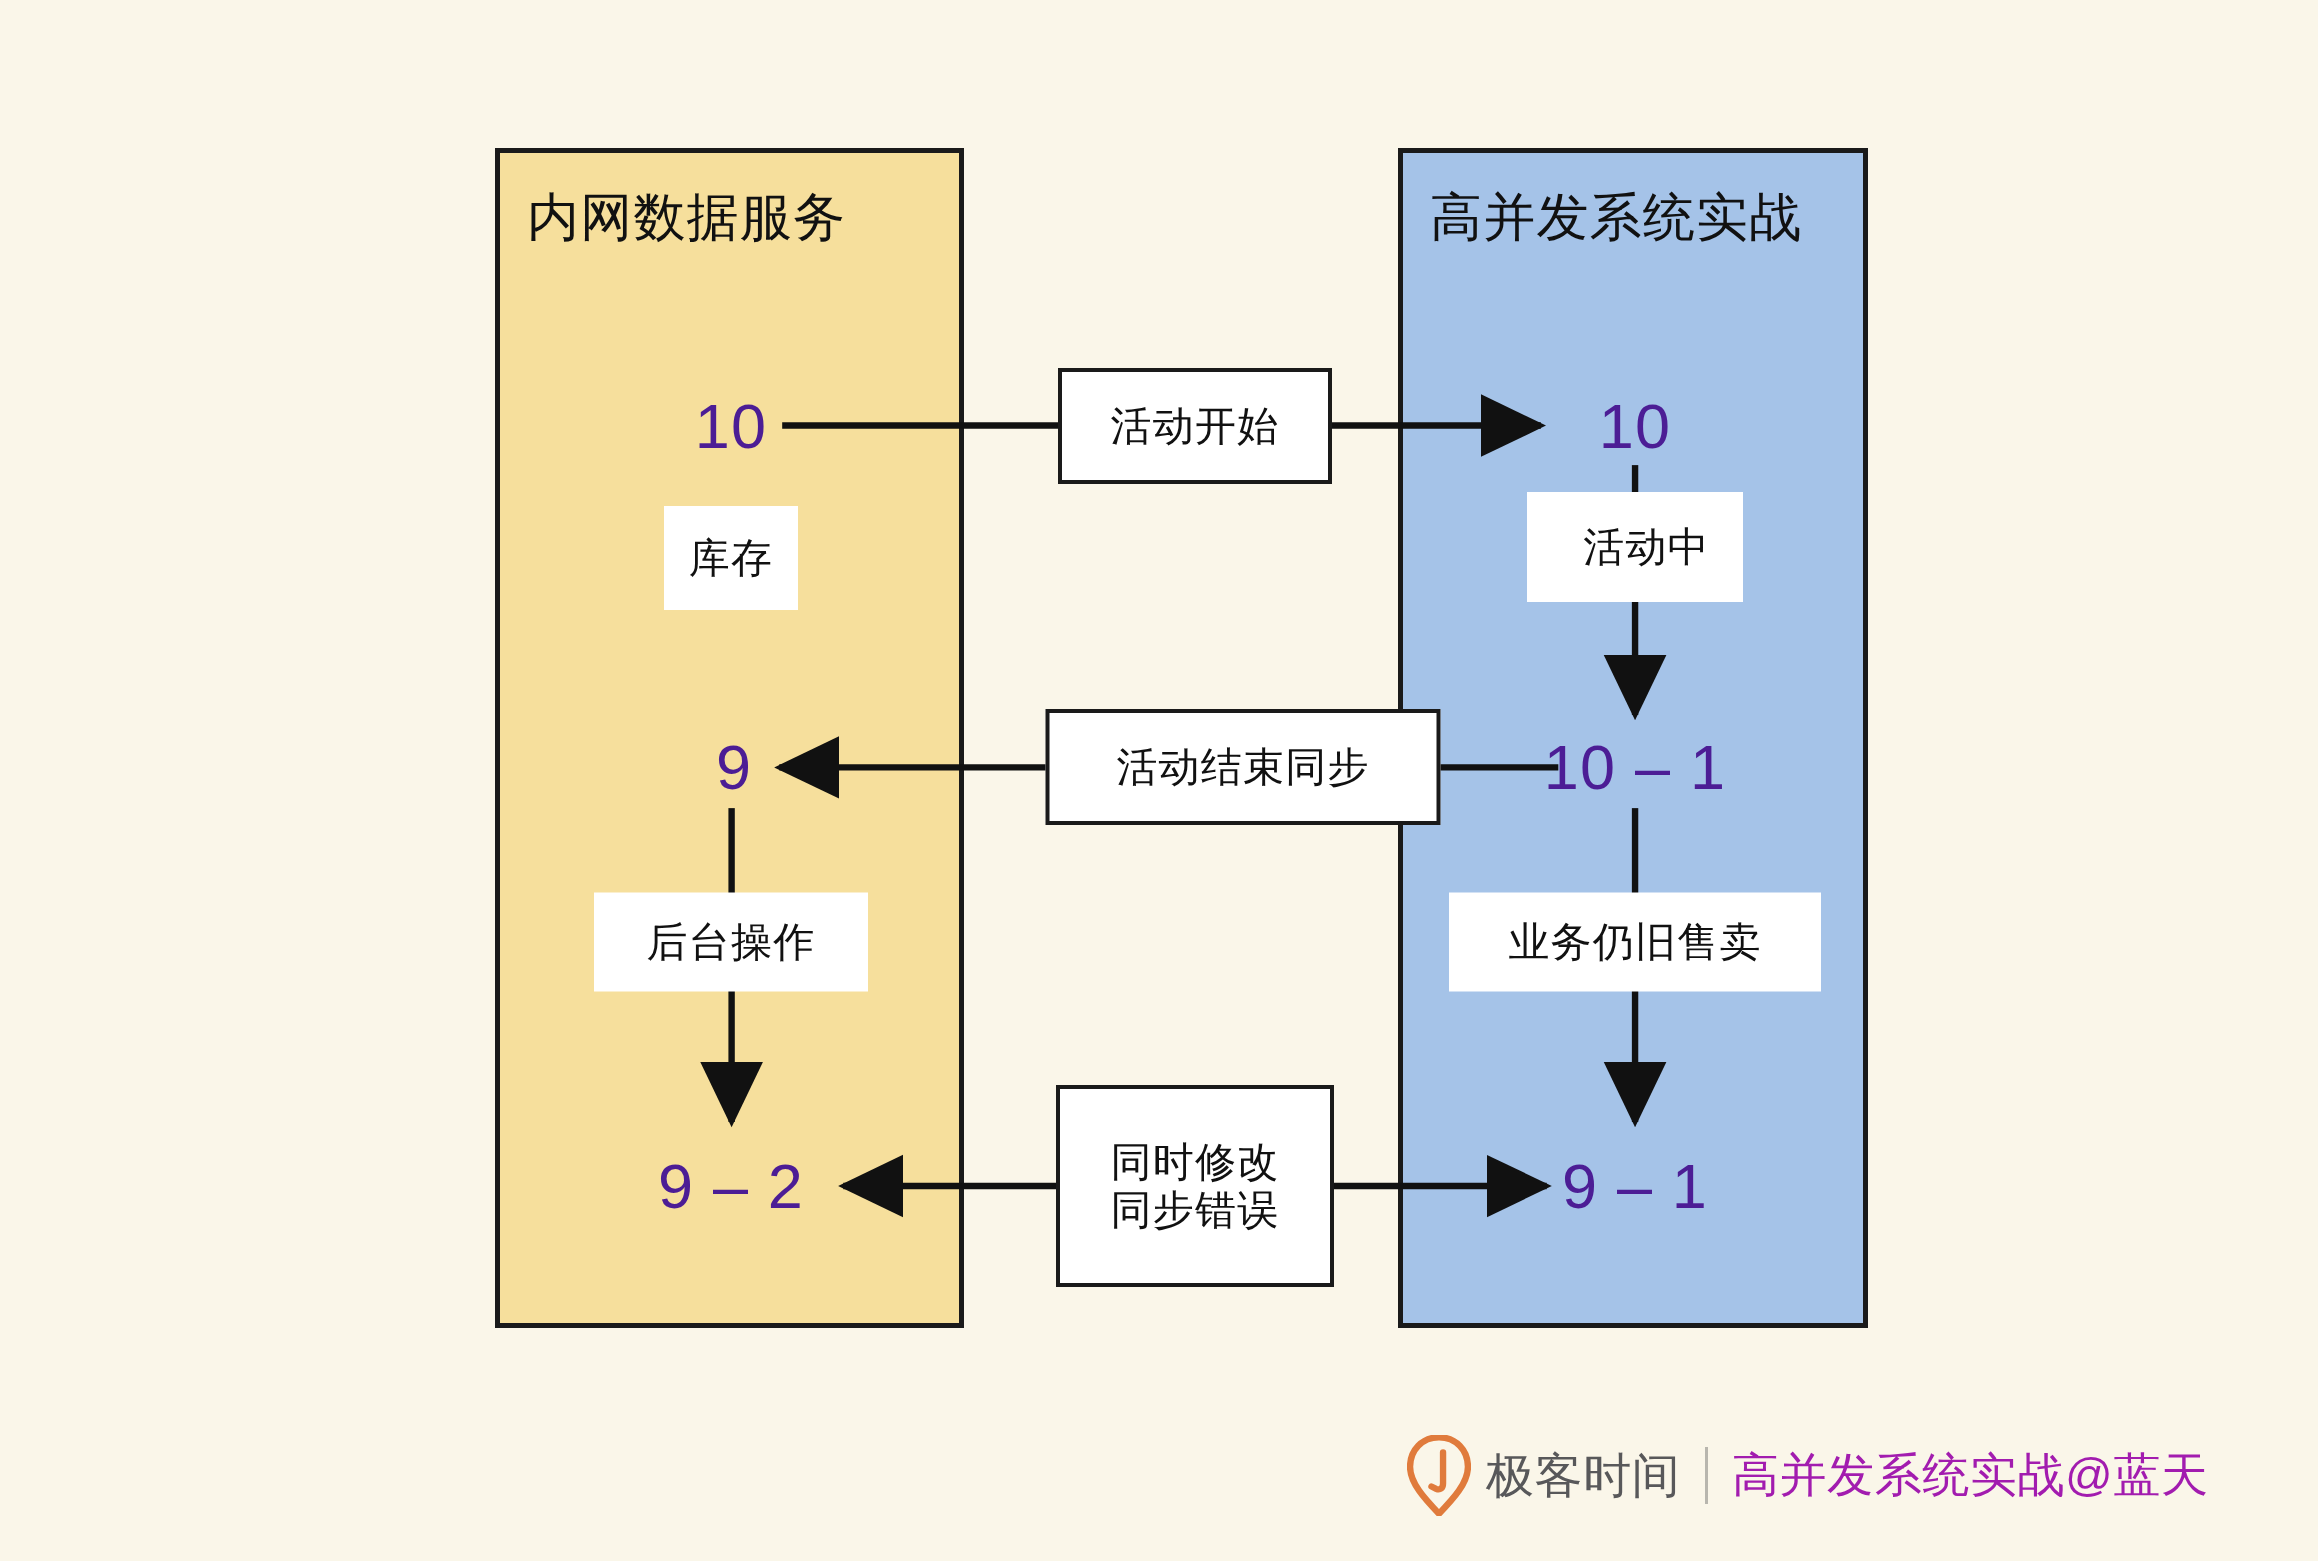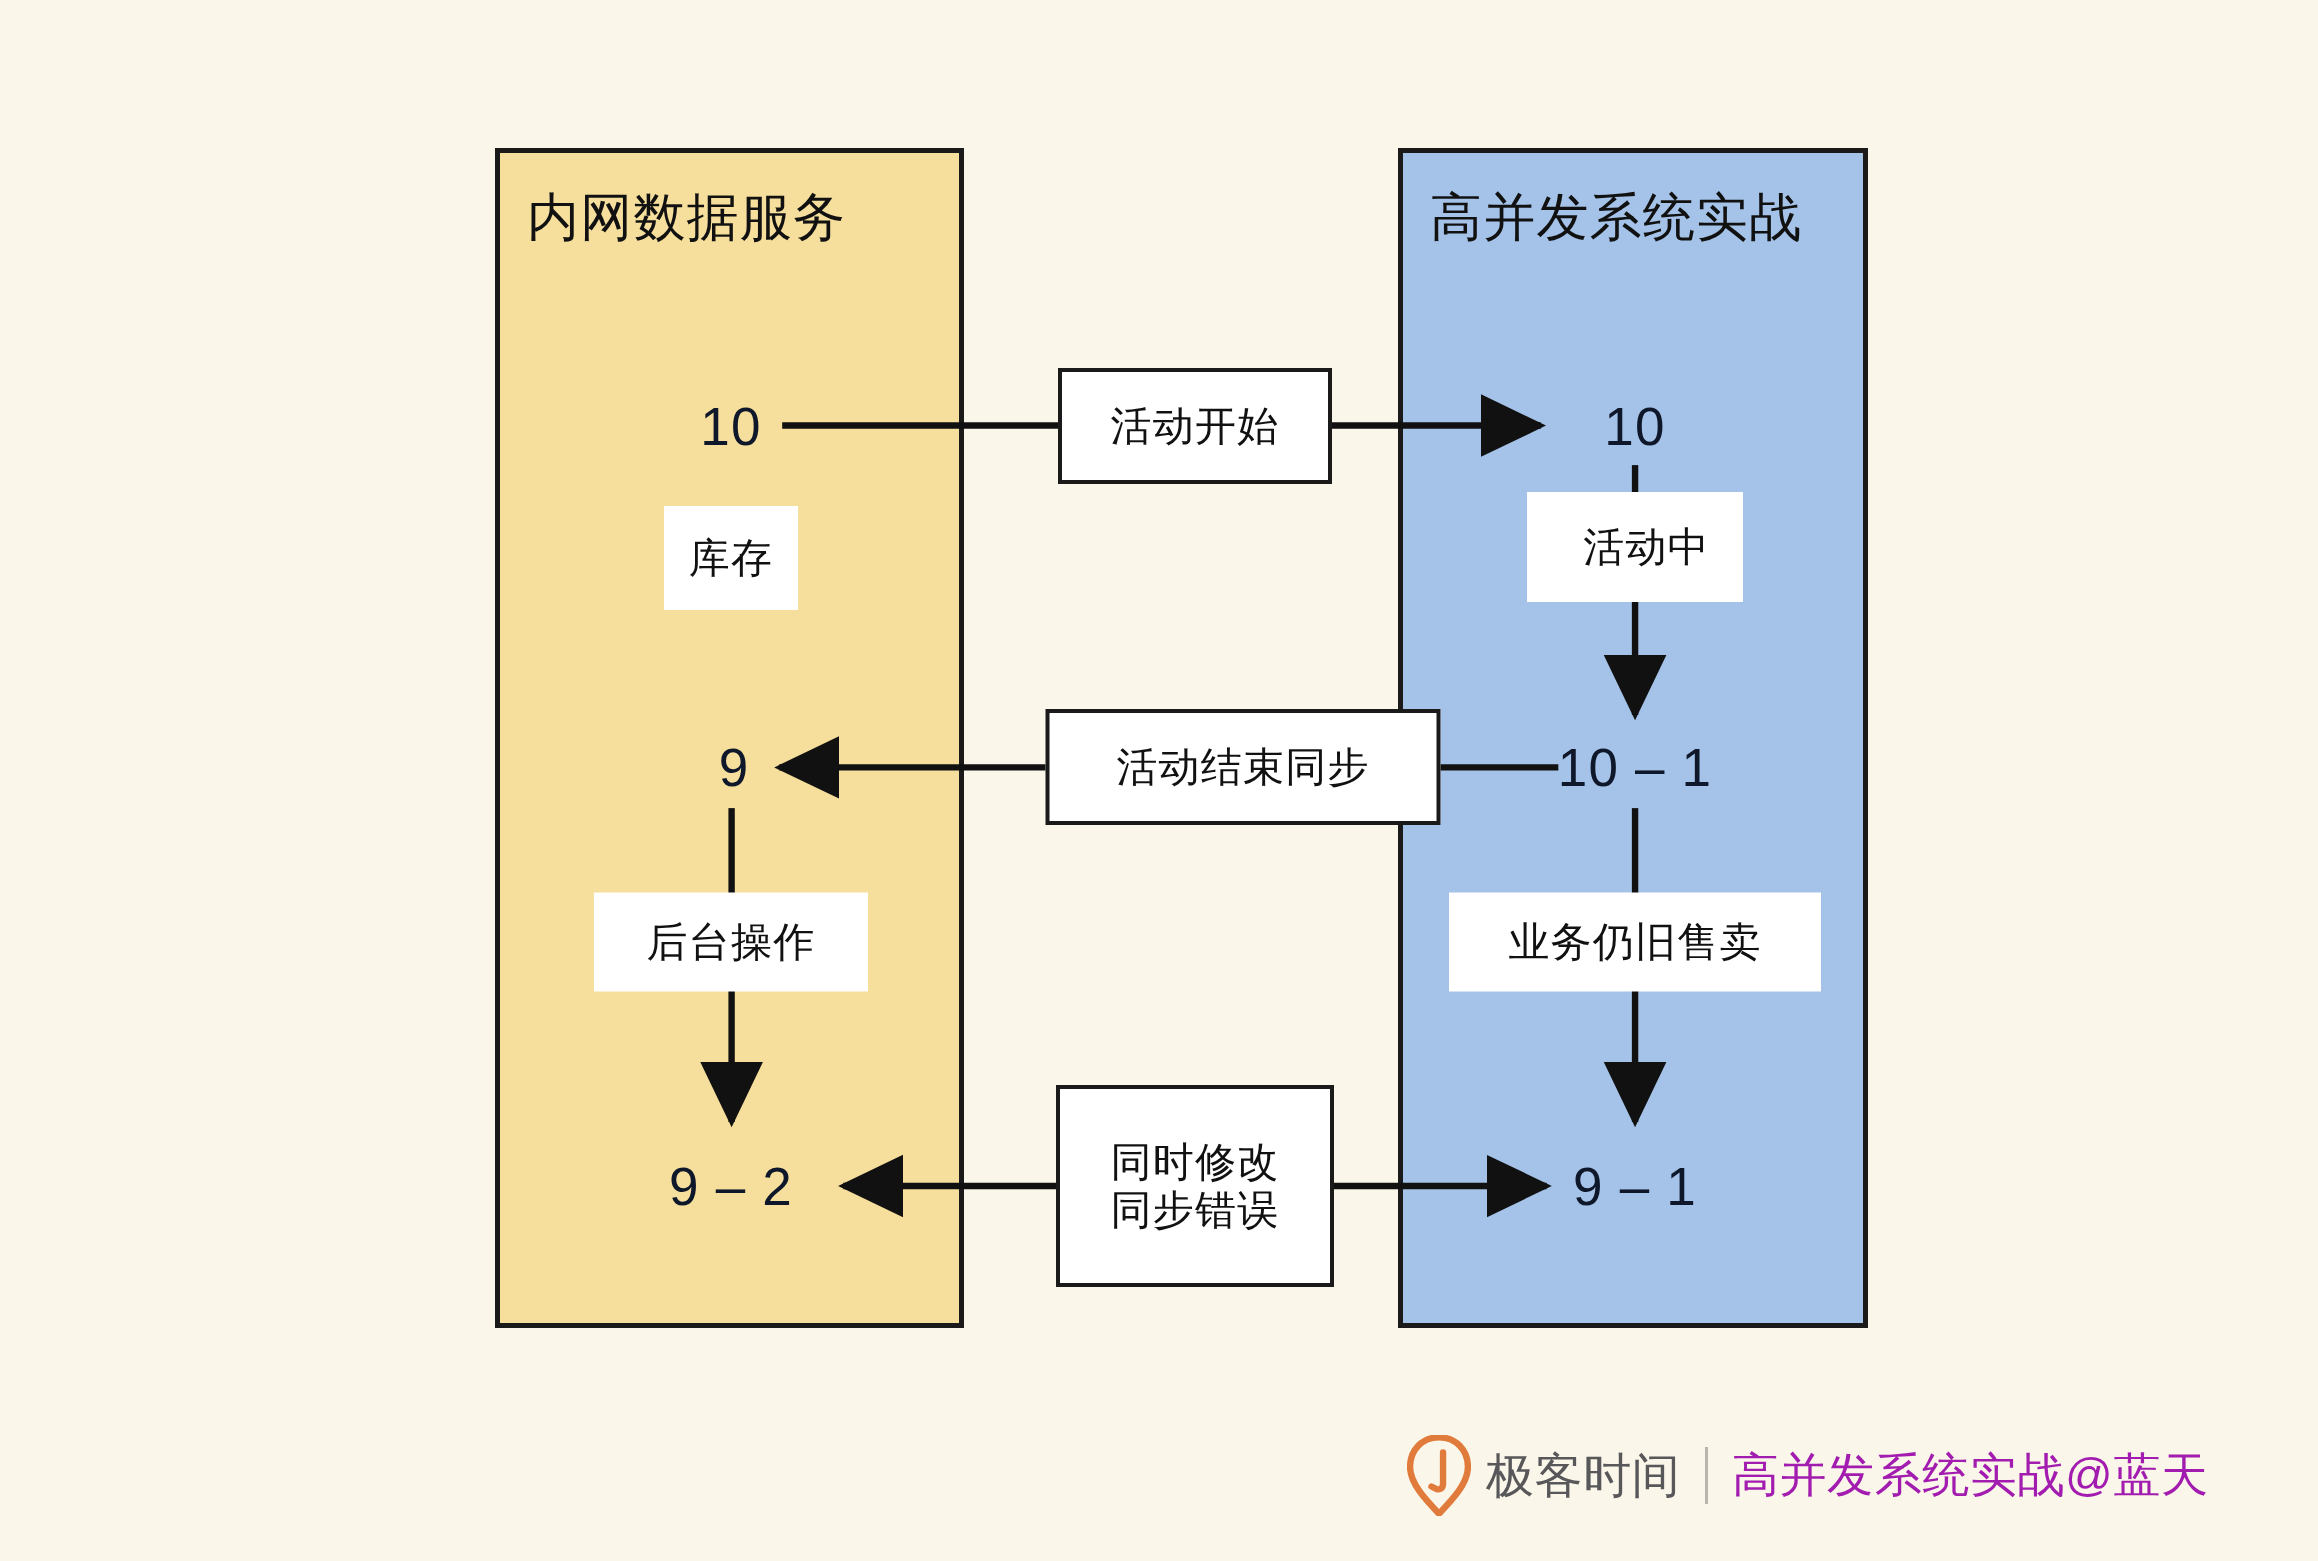--- a/index.html
+++ b/index.html
@@ -31,22 +31,22 @@
     left:27px;top:30px;
     font-size:52px;
     color:#111;
     letter-spacing:1.2px;
     white-space:nowrap;
   }
 
   
   .node{
     position:absolute;
-    font-size:53px;
-    color:#0f172a;
+    font-size:63px;
+    color:#4c1d95;
     white-space:nowrap;
     transform:translate(-50%,-50%);
     letter-spacing:1.2px;
   }
 
   
   .chip{
     position:absolute;
     background:#ffffff;
     color:#111;

